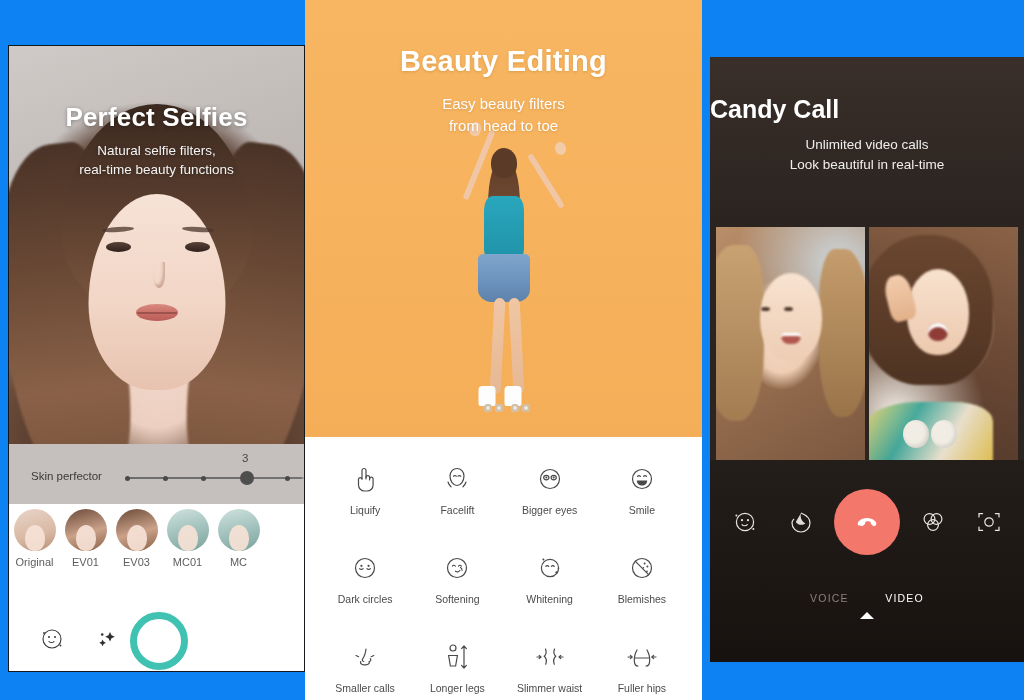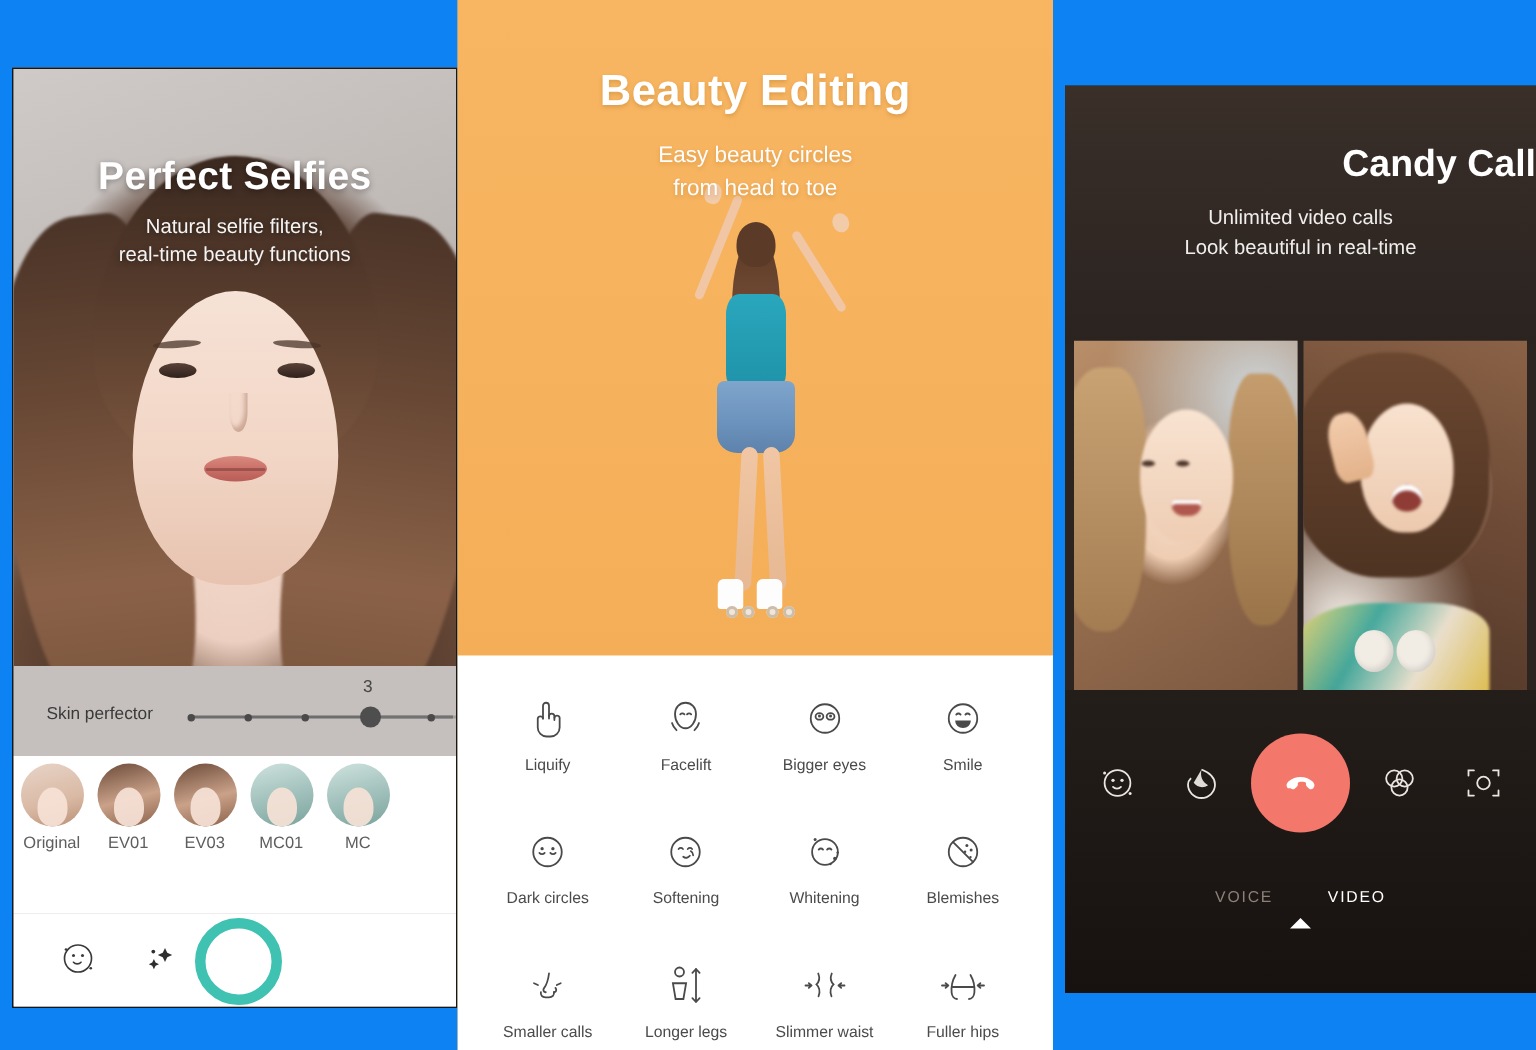--- a/index.html
+++ b/index.html
@@ -180,21 +180,21 @@
   .tool-lbl { font-size: 10.5px; color: #4b4b4b; margin-top: 5px; }
 
   
   .panel3 {
     position: absolute; left: 710px; top: 57px;
     width: 314px; height: 605px;
     background: #2b2421; overflow: hidden;
   }
   .p3-head { position: absolute; left: 0; top: 0; width: 100%; height: 172px;
              background: linear-gradient(180deg,#3a2f29 0%,#2a2320 100%); }
-  .p3-title { position: absolute; left: 0; top: 38px; width: 100%; text-align: right;
+  .p3-title { position: absolute; left: 0; top: 38px; width: 100%; text-align: left;
               font-size: 25px; font-weight: bold; color: #fff; }
   .p3-sub { position: absolute; left: 0; top: 78px; width: 100%; text-align: center;
             font-size: 13.5px; line-height: 1.5; color: #f0eeec; }
   .p3-feeds { position: absolute; left: 6px; top: 170px; width: 302px; height: 233px;
               display: flex; gap: 4px; overflow: hidden; }
   .feed { flex: 1; position: relative; overflow: hidden; }
   .feed.a {
     background:
       radial-gradient(ellipse 52px 70px at 44% 46%, #f6ddc9 0%, #eecdb3 55%, rgba(238,205,179,0) 80%),
       radial-gradient(circle at 82% 16%, #cfd8dd 0%, rgba(207,216,221,0) 45%),
@@ -356,21 +356,21 @@
           <span></span>
           <span></span>
         </div>
       <div class="wheels r">
           <span></span>
           <span></span>
         </div>
 
       <div class="p2-title">Beauty Editing</div>
       <div class="p2-sub">
-        <div>Easy beauty circles</div>
+        <div>Easy beauty filters</div>
         <div>from head to toe</div>
       </div>
     </div>
 
     <div class="p2-tools">
       <div class="tool-grid">
 
         <div class="tool">
           <div class="tool-ic">
             <svg width="30" height="32" viewBox="0 0 30 32" fill="none" stroke="#4a4a4a" stroke-width="1.2" stroke-linecap="round">

